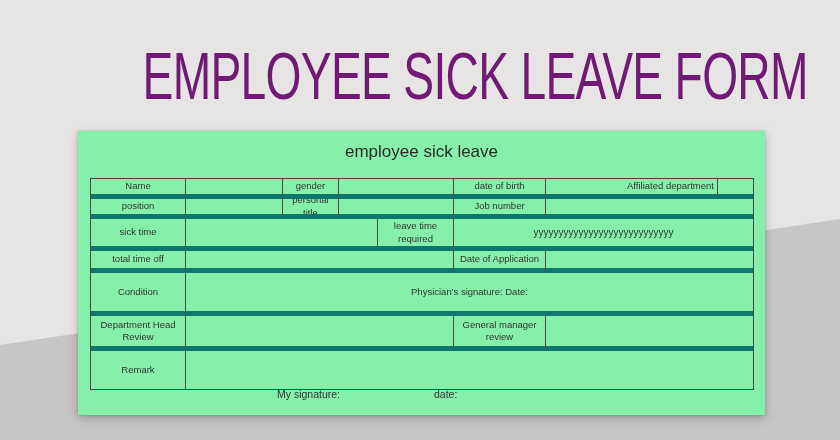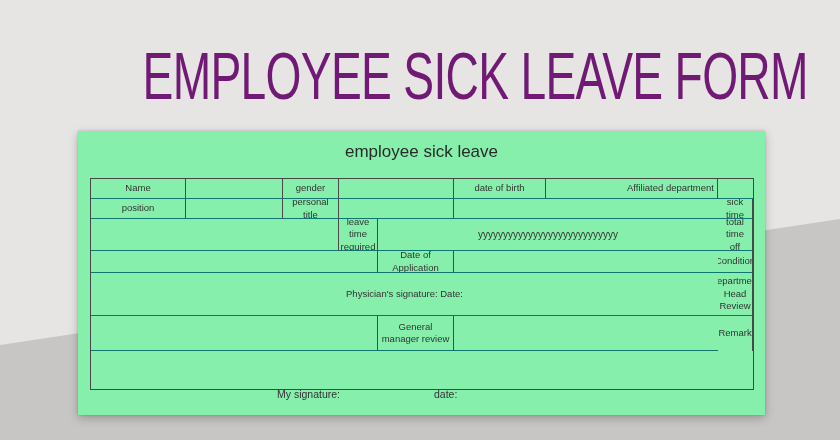--- a/index.html
+++ b/index.html
@@ -40,21 +40,21 @@
   .form-grid {
     position:absolute; left:12px; top:47px;
     width:664px; height:212px;
     display:grid;
     grid-template-columns:95px 97px 56px 39px 76px 92px 172px 35px;
     grid-template-rows:20px 20px 32px 22px 43px 35px 38px;
     border:1px solid #464646;
   }
   .cell {
     border-right:1px solid #4a4a4a;
-    border-bottom:1px solid #0f766e;
+    border-bottom:5px solid #0f766e;
     display:flex; align-items:center; justify-content:center;
     text-align:center;
     font-size:9.5px; line-height:1.3; color:#333333;
     padding:1px 2px;
     overflow:hidden;
   }
   .cell.right { justify-content:flex-end; text-align:left; padding-right:3px; }
   .c2 { grid-column:span 2; }
   .c3 { grid-column:span 3; }
   .c4 { grid-column:span 4; }
@@ -86,20 +86,21 @@
     <div class="cell">gender</div>
     <div class="cell c2"></div>
     <div class="cell">date of birth</div>
     <div class="cell right">Affiliated department</div>
     <div class="cell lr"></div>
 
     <div class="cell">position</div>
     <div class="cell"></div>
     <div class="cell">personal title</div>
     <div class="cell c2"></div>
+    <div class="cell">Job number</div>
     <div class="cell c2 lr"></div>
 
     <div class="cell">sick time</div>
     <div class="cell c3"></div>
     <div class="cell">leave time required</div>
     <div class="cell c3 lr yy">yyyyyyyyyyyyyyyyyyyyyyyyyyyy</div>
 
     <div class="cell">total time off</div>
     <div class="cell c4"></div>
     <div class="cell">Date of Application</div>

